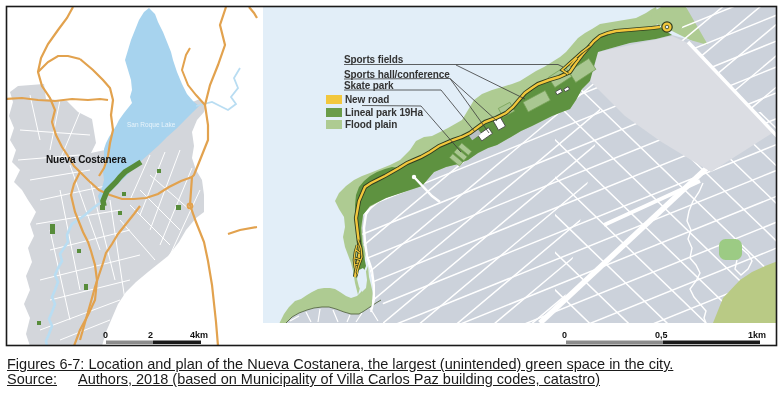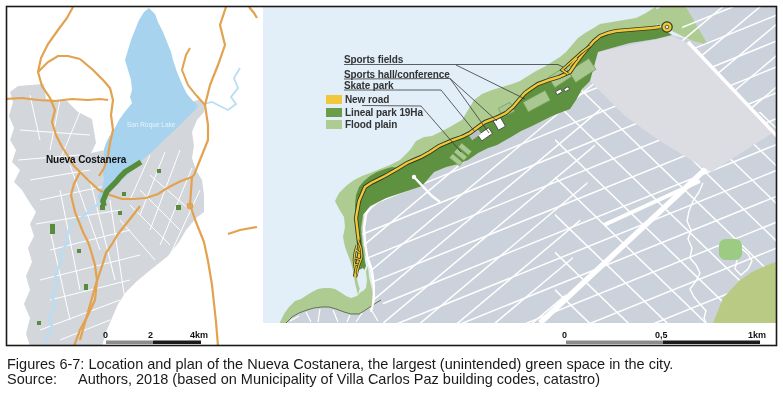--- a/index.html
+++ b/index.html
@@ -1,17 +1,17 @@
 <!DOCTYPE html>
 <html><head>
 <meta charset="utf-8">
 <style>
   html,body{margin:0;padding:0;background:#ffffff;}
   body{width:783px;height:409px;font-family:"Liberation Sans",sans-serif;}
-  .cap{position:absolute;left:7px;color:#1a1a1a;font-size:14.5px;white-space:nowrap;}
+  .cap{position:absolute;left:7px;color:#1a1a1a;font-size:14.5px;white-space:nowrap;text-decoration:underline;}
 </style>
 </head>
 <body>
 <div style="position:relative;width:783px;height:409px;">
 <svg width="783" height="409" viewBox="0 0 783 409" style="position:absolute;left:0;top:0;">
   <defs>
     <clipPath id="clipL">
           <rect x="7" y="7" width="256" height="338"></rect>
         </clipPath>
     <clipPath id="clipR">

